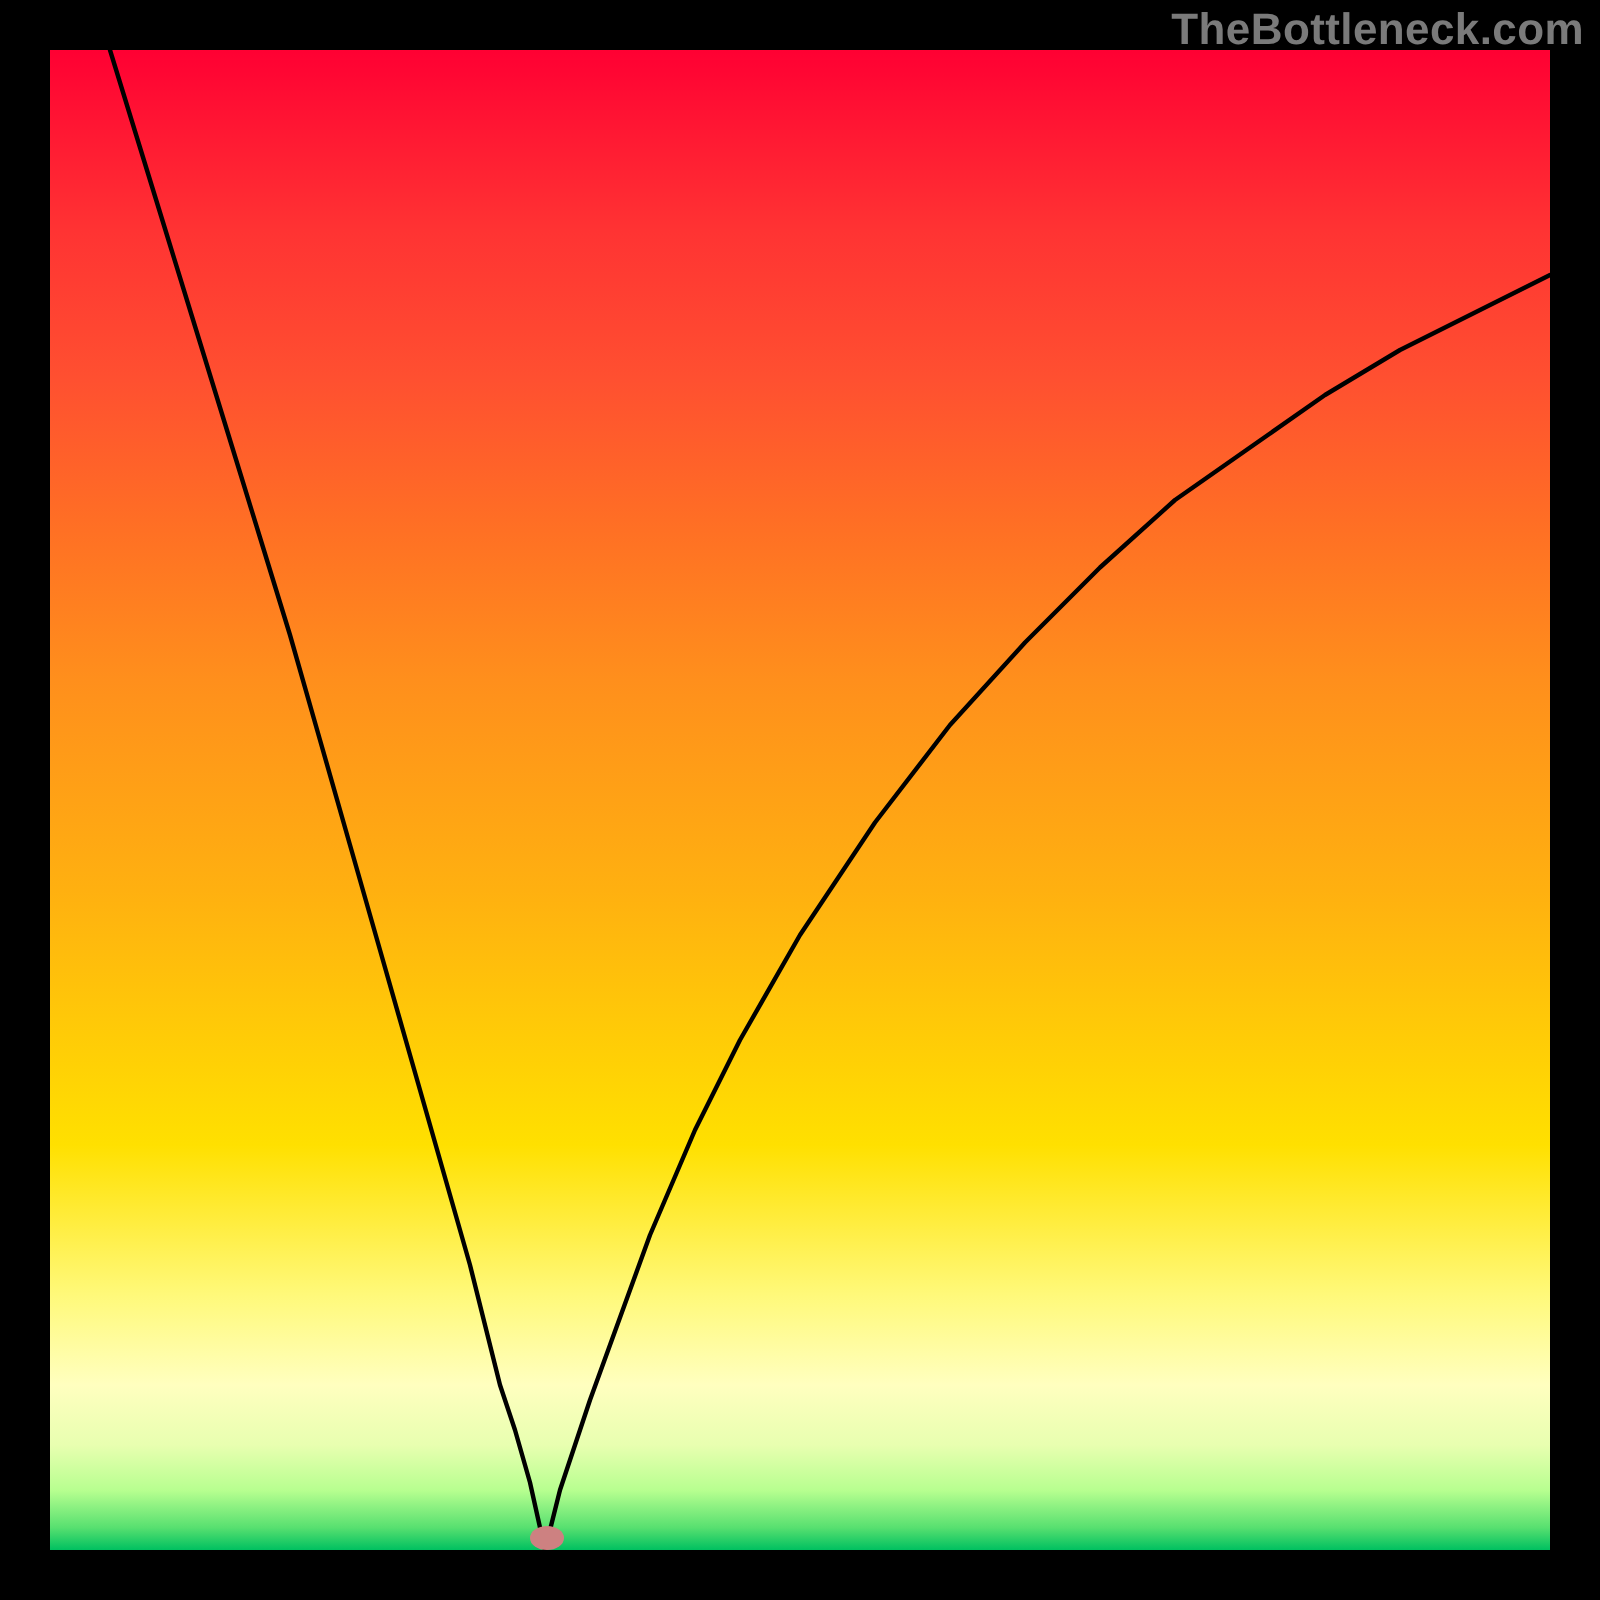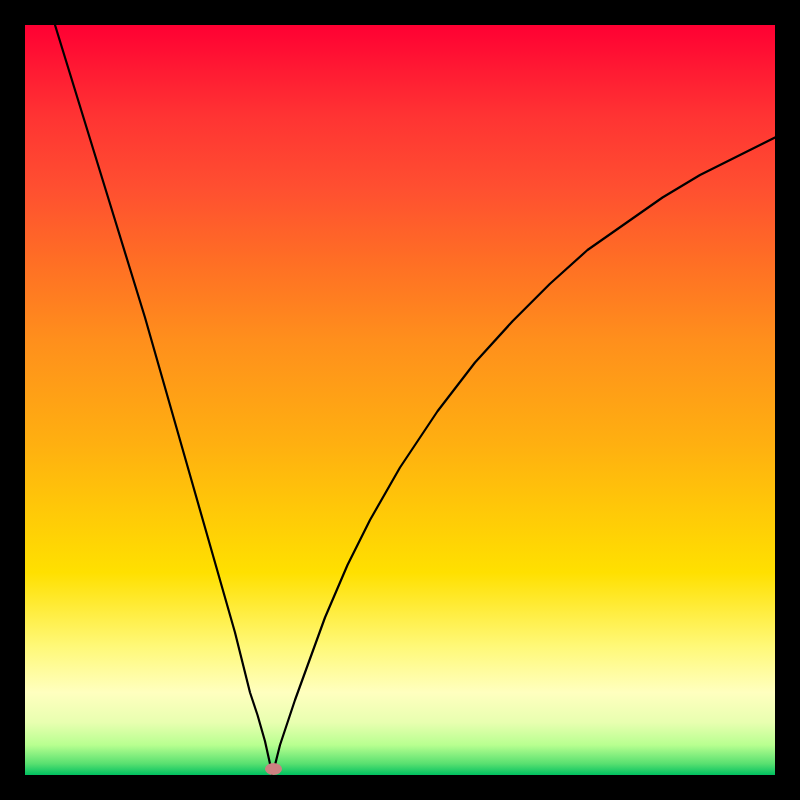--- a/index.html
+++ b/index.html
@@ -61,13 +61,14 @@
 </head>
 <body>
 
 <div class="frame">
   <div class="plot-area">
     <svg class="curve" viewBox="0 0 750 750" preserveAspectRatio="none">
       <path id="curve-path" fill="none" stroke="#000" stroke-width="2.2" stroke-linejoin="round" stroke-linecap="round" d="M30.00 0.00 L45.00 48.75 L60.00 97.50 L75.00 146.25 L90.00 195.00 L105.00 243.75 L120.00 292.50 L135.00 345.00 L150.00 397.50 L165.00 450.00 L180.00 502.50 L195.00 555.00 L210.00 607.50 L225.00 667.50 L232.50 690.00 L240.00 716.25 L247.50 750.00 L255.00 720.00 L262.50 697.50 L270.00 675.00 L285.00 633.75 L300.00 592.50 L322.50 540.00 L345.00 495.00 L375.00 442.50 L412.50 386.25 L450.00 337.50 L487.50 296.25 L525.00 258.75 L562.50 225.00 L600.00 198.75 L637.50 172.50 L675.00 150.00 L712.50 131.25 L750.00 112.50"></path>
     </svg>
     <div class="marker" id="min-marker" style="left: 239.5px; top: 738px; background: rgb(205, 129, 129);"></div>
   </div>
+  <div class="watermark">TheBottleneck.com</div>
 </div>
 
 </body></html>

